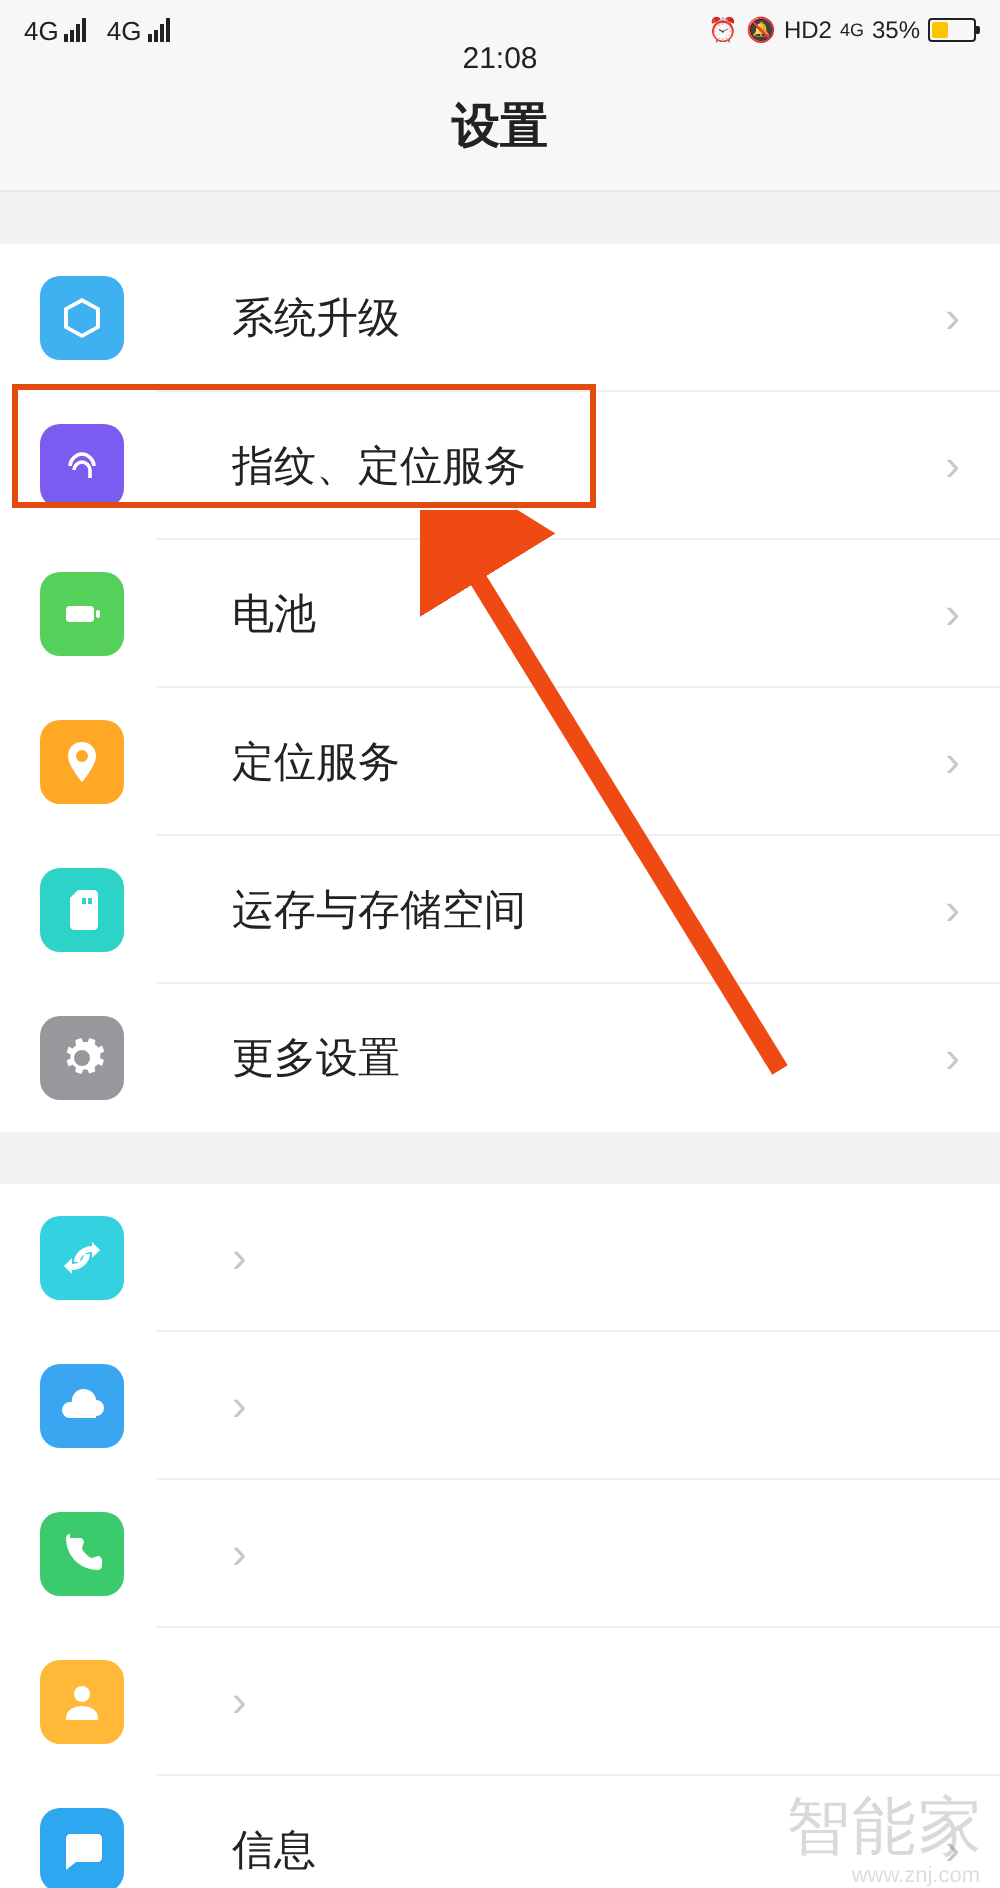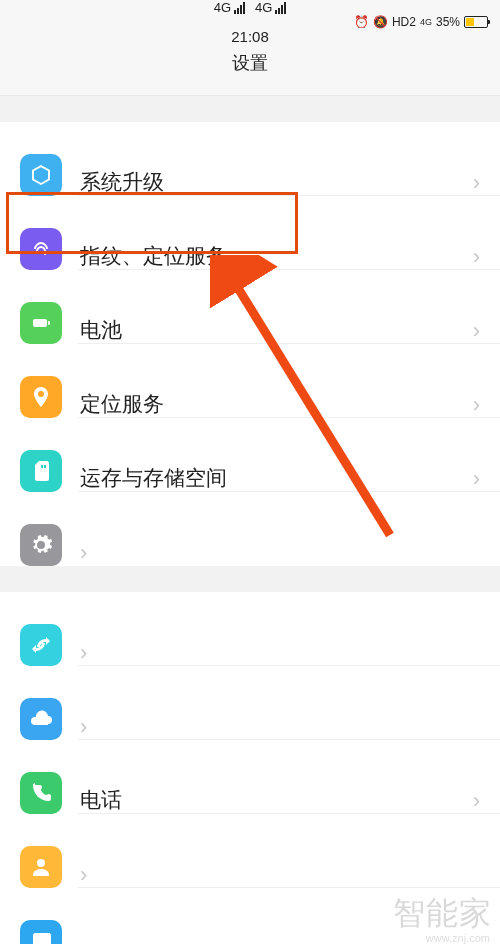--- a/index.html
+++ b/index.html
@@ -17,21 +17,20 @@
     }
     .status-bar {
       height: 30px;
       background: #f7f7f7;
       display: flex;
       align-items: center;
       padding: 0 12px;
       font-size: 13px;
       color: #222;
       position: relative;
-      flex-direction: column;
     }
     .status-left {
       display: flex;
       align-items: center;
       gap: 3px;
     }
     .signal-bars {
       display: inline-flex;
       align-items: flex-end;
       gap: 1px;
@@ -86,39 +85,40 @@
       width: 35%;
       background: #ffc400;
       border-radius: 1px;
     }
     .header {
       height: 66px;
       background: #f7f7f7;
       display: flex;
       align-items: center;
       justify-content: center;
-      font-size: 18px;
+      font-size: 24px;
       color: #222;
-      font-weight: 400;
+      font-weight: 700;
       border-bottom: 1px solid #e8e8e8;
     }
     .gap {
       height: 26px;
       background: #f2f2f2;
     }
     .list {
       background: #fff;
     }
     .row {
       height: 74px;
       display: flex;
-      align-items: flex-end;
+      align-items: center;
       padding: 0 20px;
       position: relative;
       background: #fff;
+      gap: 36px;
     }
     .row::after {
       content: '';
       position: absolute;
       left: 78px;
       right: 0;
       bottom: 0;
       height: 1px;
       background: #efefef;
     }
@@ -270,20 +270,21 @@
     </div>
     <div class="row-label">运存与存储空间</div>
     <div class="chevron">›</div>
   </div>
   <div class="row">
     <div class="row-icon ic-gray">
       <svg viewBox="0 0 24 24" fill="#fff">
           <path d="M12 8a4 4 0 100 8 4 4 0 000-8zm9 4l2 1-1 3-2-1c-.5.6-1 1-1.7 1.5l.3 2.3-3 1-.9-2.1c-.7.1-1.4.1-2.1 0L11.7 20l-3-1 .3-2.3c-.7-.4-1.2-.9-1.7-1.5l-2 1-1-3 2-1c-.1-.7-.1-1.3 0-2l-2-1 1-3 2 1c.5-.6 1-1 1.7-1.5L8.7 3l3-1 .9 2.1c.7-.1 1.4-.1 2.1 0L15.7 2l3 1-.3 2.3c.7.4 1.2.9 1.7 1.5l2-1 1 3-2 1c.1.7.1 1.3 0 2z"></path>
         </svg>
     </div>
+    <div class="row-label">更多设置</div>
     <div class="chevron">›</div>
   </div>
 </div>
 
 <div class="gap"></div>
 
 <div class="list">
   <div class="row">
     <div class="row-icon ic-cyan">
       <svg viewBox="0 0 24 24" fill="#fff">
@@ -299,38 +300,38 @@
         </svg>
     </div>
     <div class="chevron">›</div>
   </div>
   <div class="row">
     <div class="row-icon ic-green2">
       <svg viewBox="0 0 24 24" fill="#fff">
           <path d="M6 2c-1 0-2 1-2 2 0 9 7 16 16 16 1 0 2-1 2-2v-3c0-1-1-2-2-2l-3 1c-1 0-2-1-3-2s-2-2-2-3l1-3c0-1-1-2-2-2H6z"></path>
         </svg>
     </div>
-    <div class="row-label">电话</div>
     <div class="chevron">›</div>
   </div>
   <div class="row">
     <div class="row-icon ic-yellow">
       <svg viewBox="0 0 24 24" fill="#fff">
           <circle cx="12" cy="8" r="4"></circle>
           <path d="M4 20c0-4 4-6 8-6s8 2 8 6v1H4v-1z"></path>
         </svg>
     </div>
     <div class="chevron">›</div>
   </div>
   <div class="row">
     <div class="row-icon ic-msgblue">
       <svg viewBox="0 0 24 24" fill="#fff">
           <path d="M4 4h16c1 0 2 1 2 2v10c0 1-1 2-2 2H9l-5 4V6c0-1 1-2 2-2z"></path>
         </svg>
     </div>
+    <div class="row-label">信息</div>
     <div class="chevron">›</div>
   </div>
 
 </div>
 
 <div class="highlight-box" style="top:192px; left:6px; width:292px; height:62px;"></div>
 
 <svg class="arrow-svg" style="top:255px; left:210px; width:210px; height:300px;">
   <defs>
     <marker id="arrowhead" markerWidth="10" markerHeight="10" refX="2" refY="5" orient="auto">

